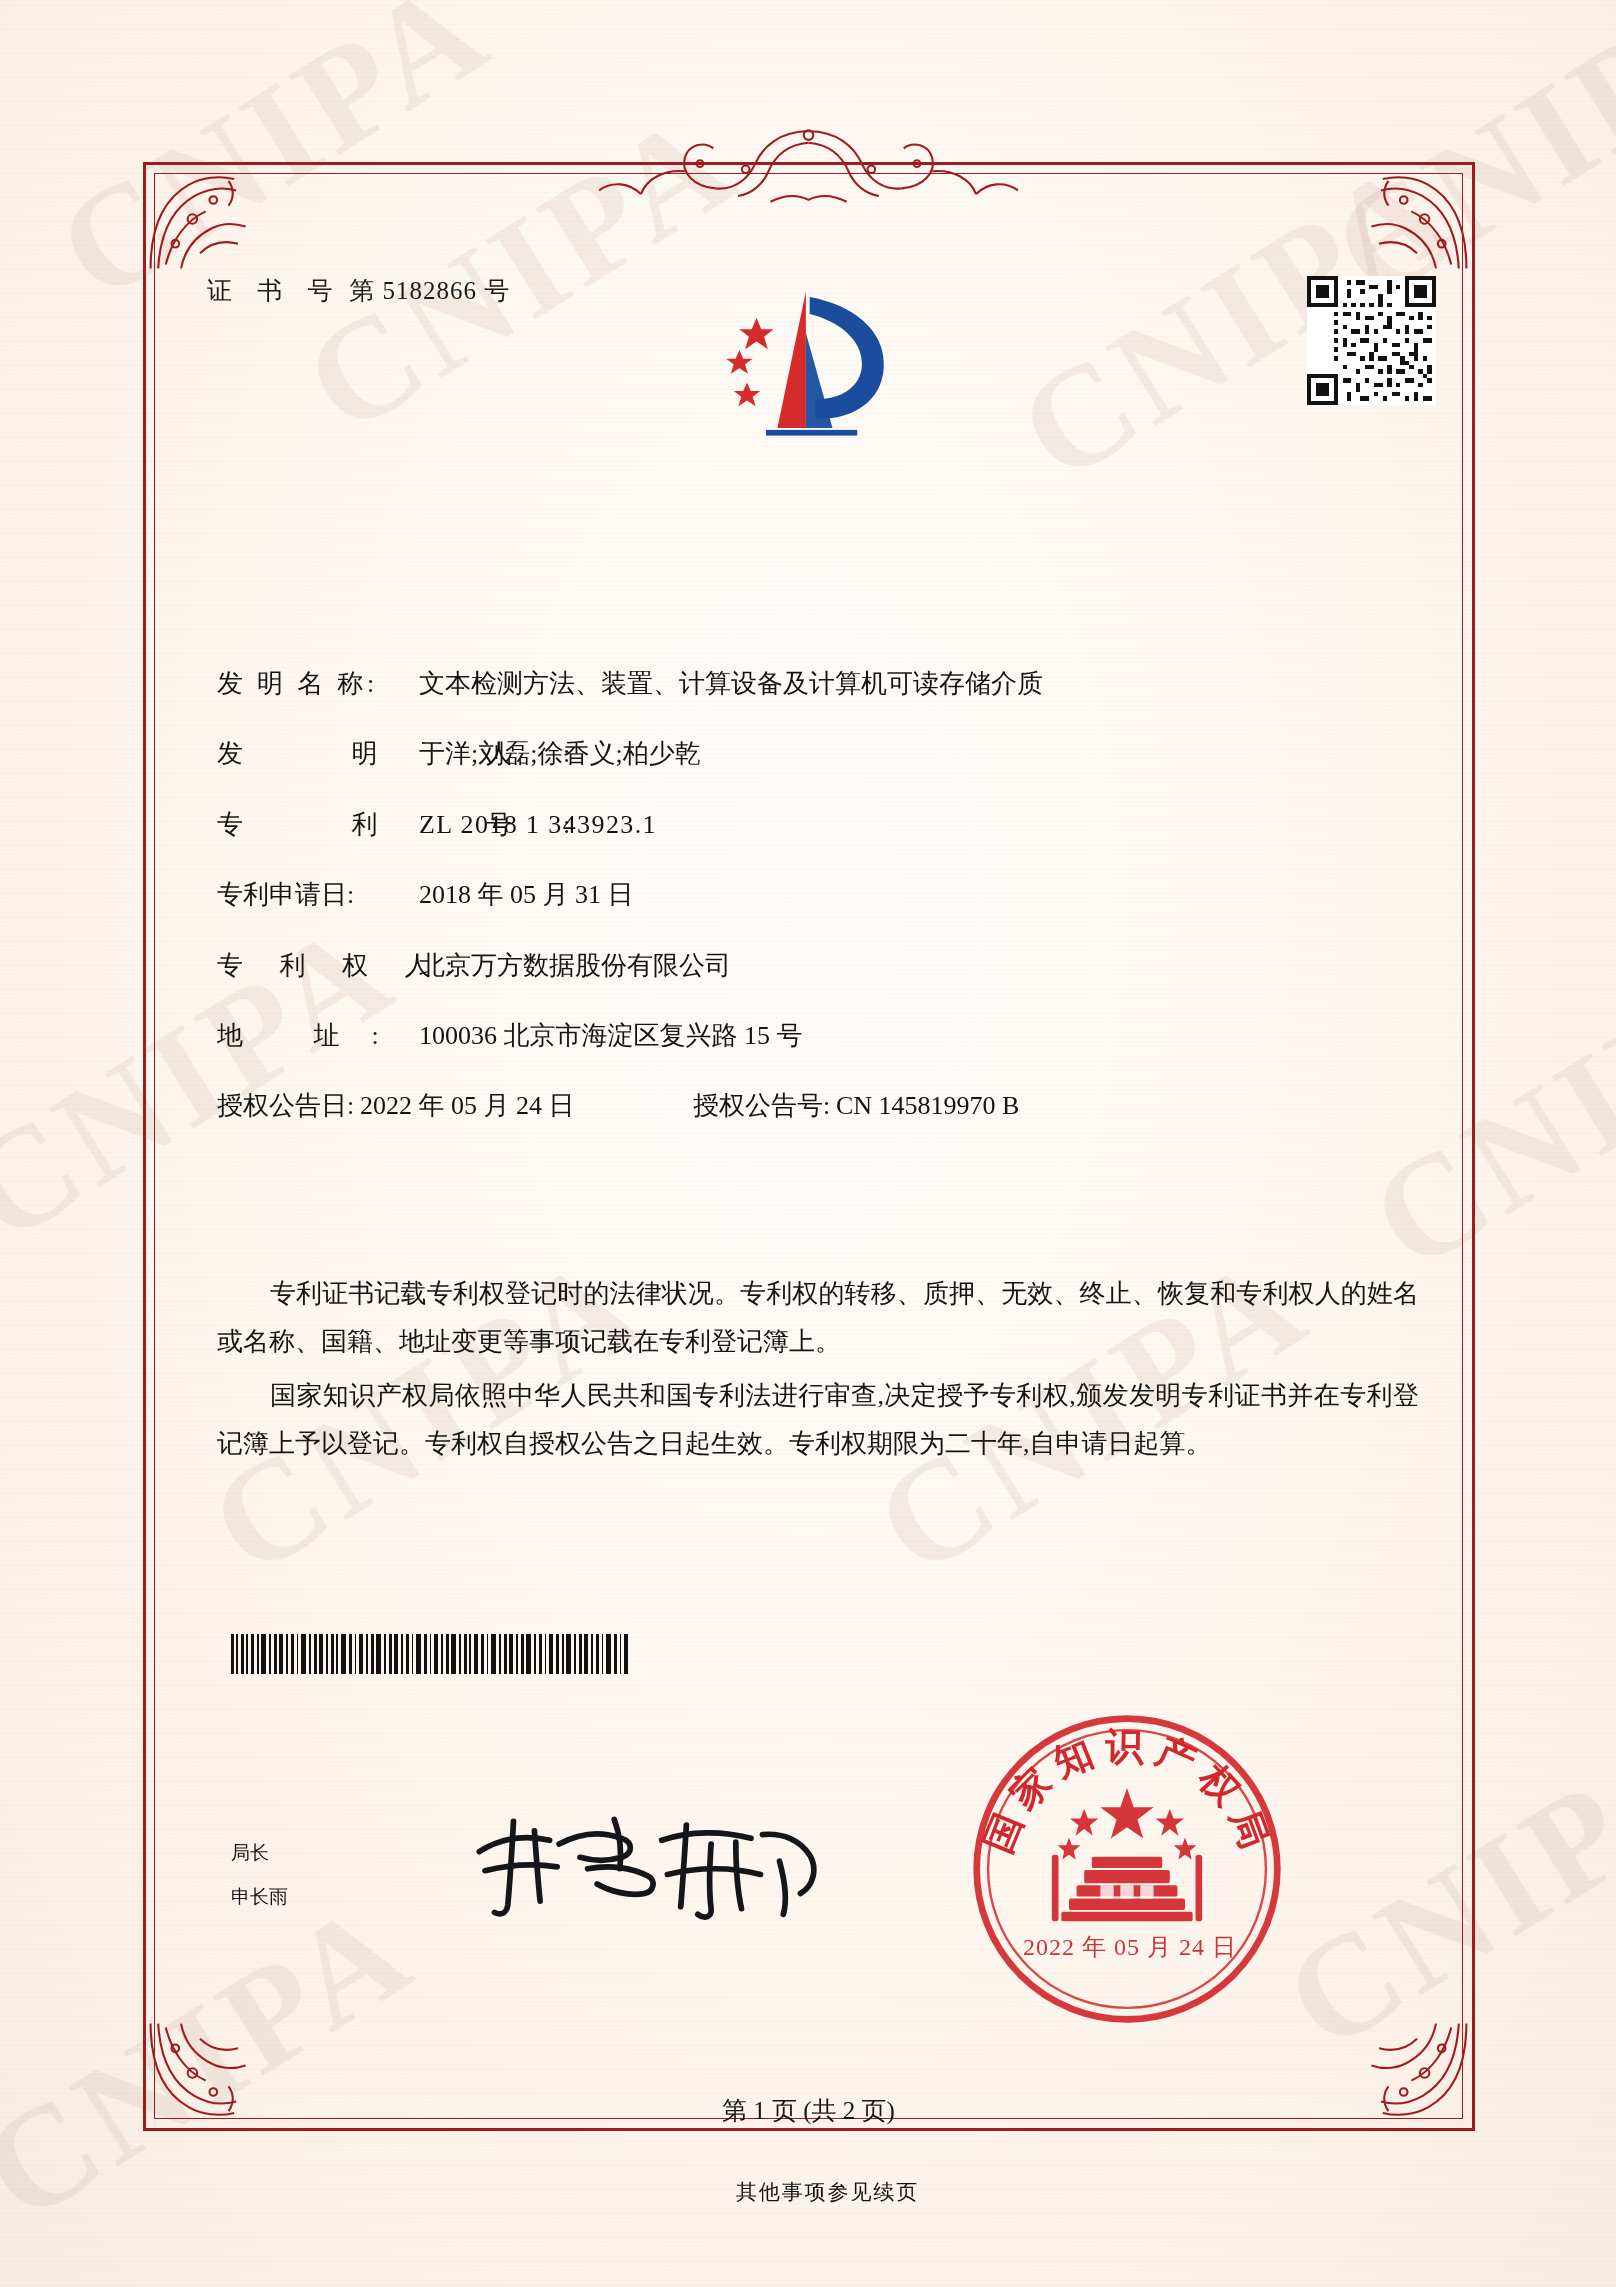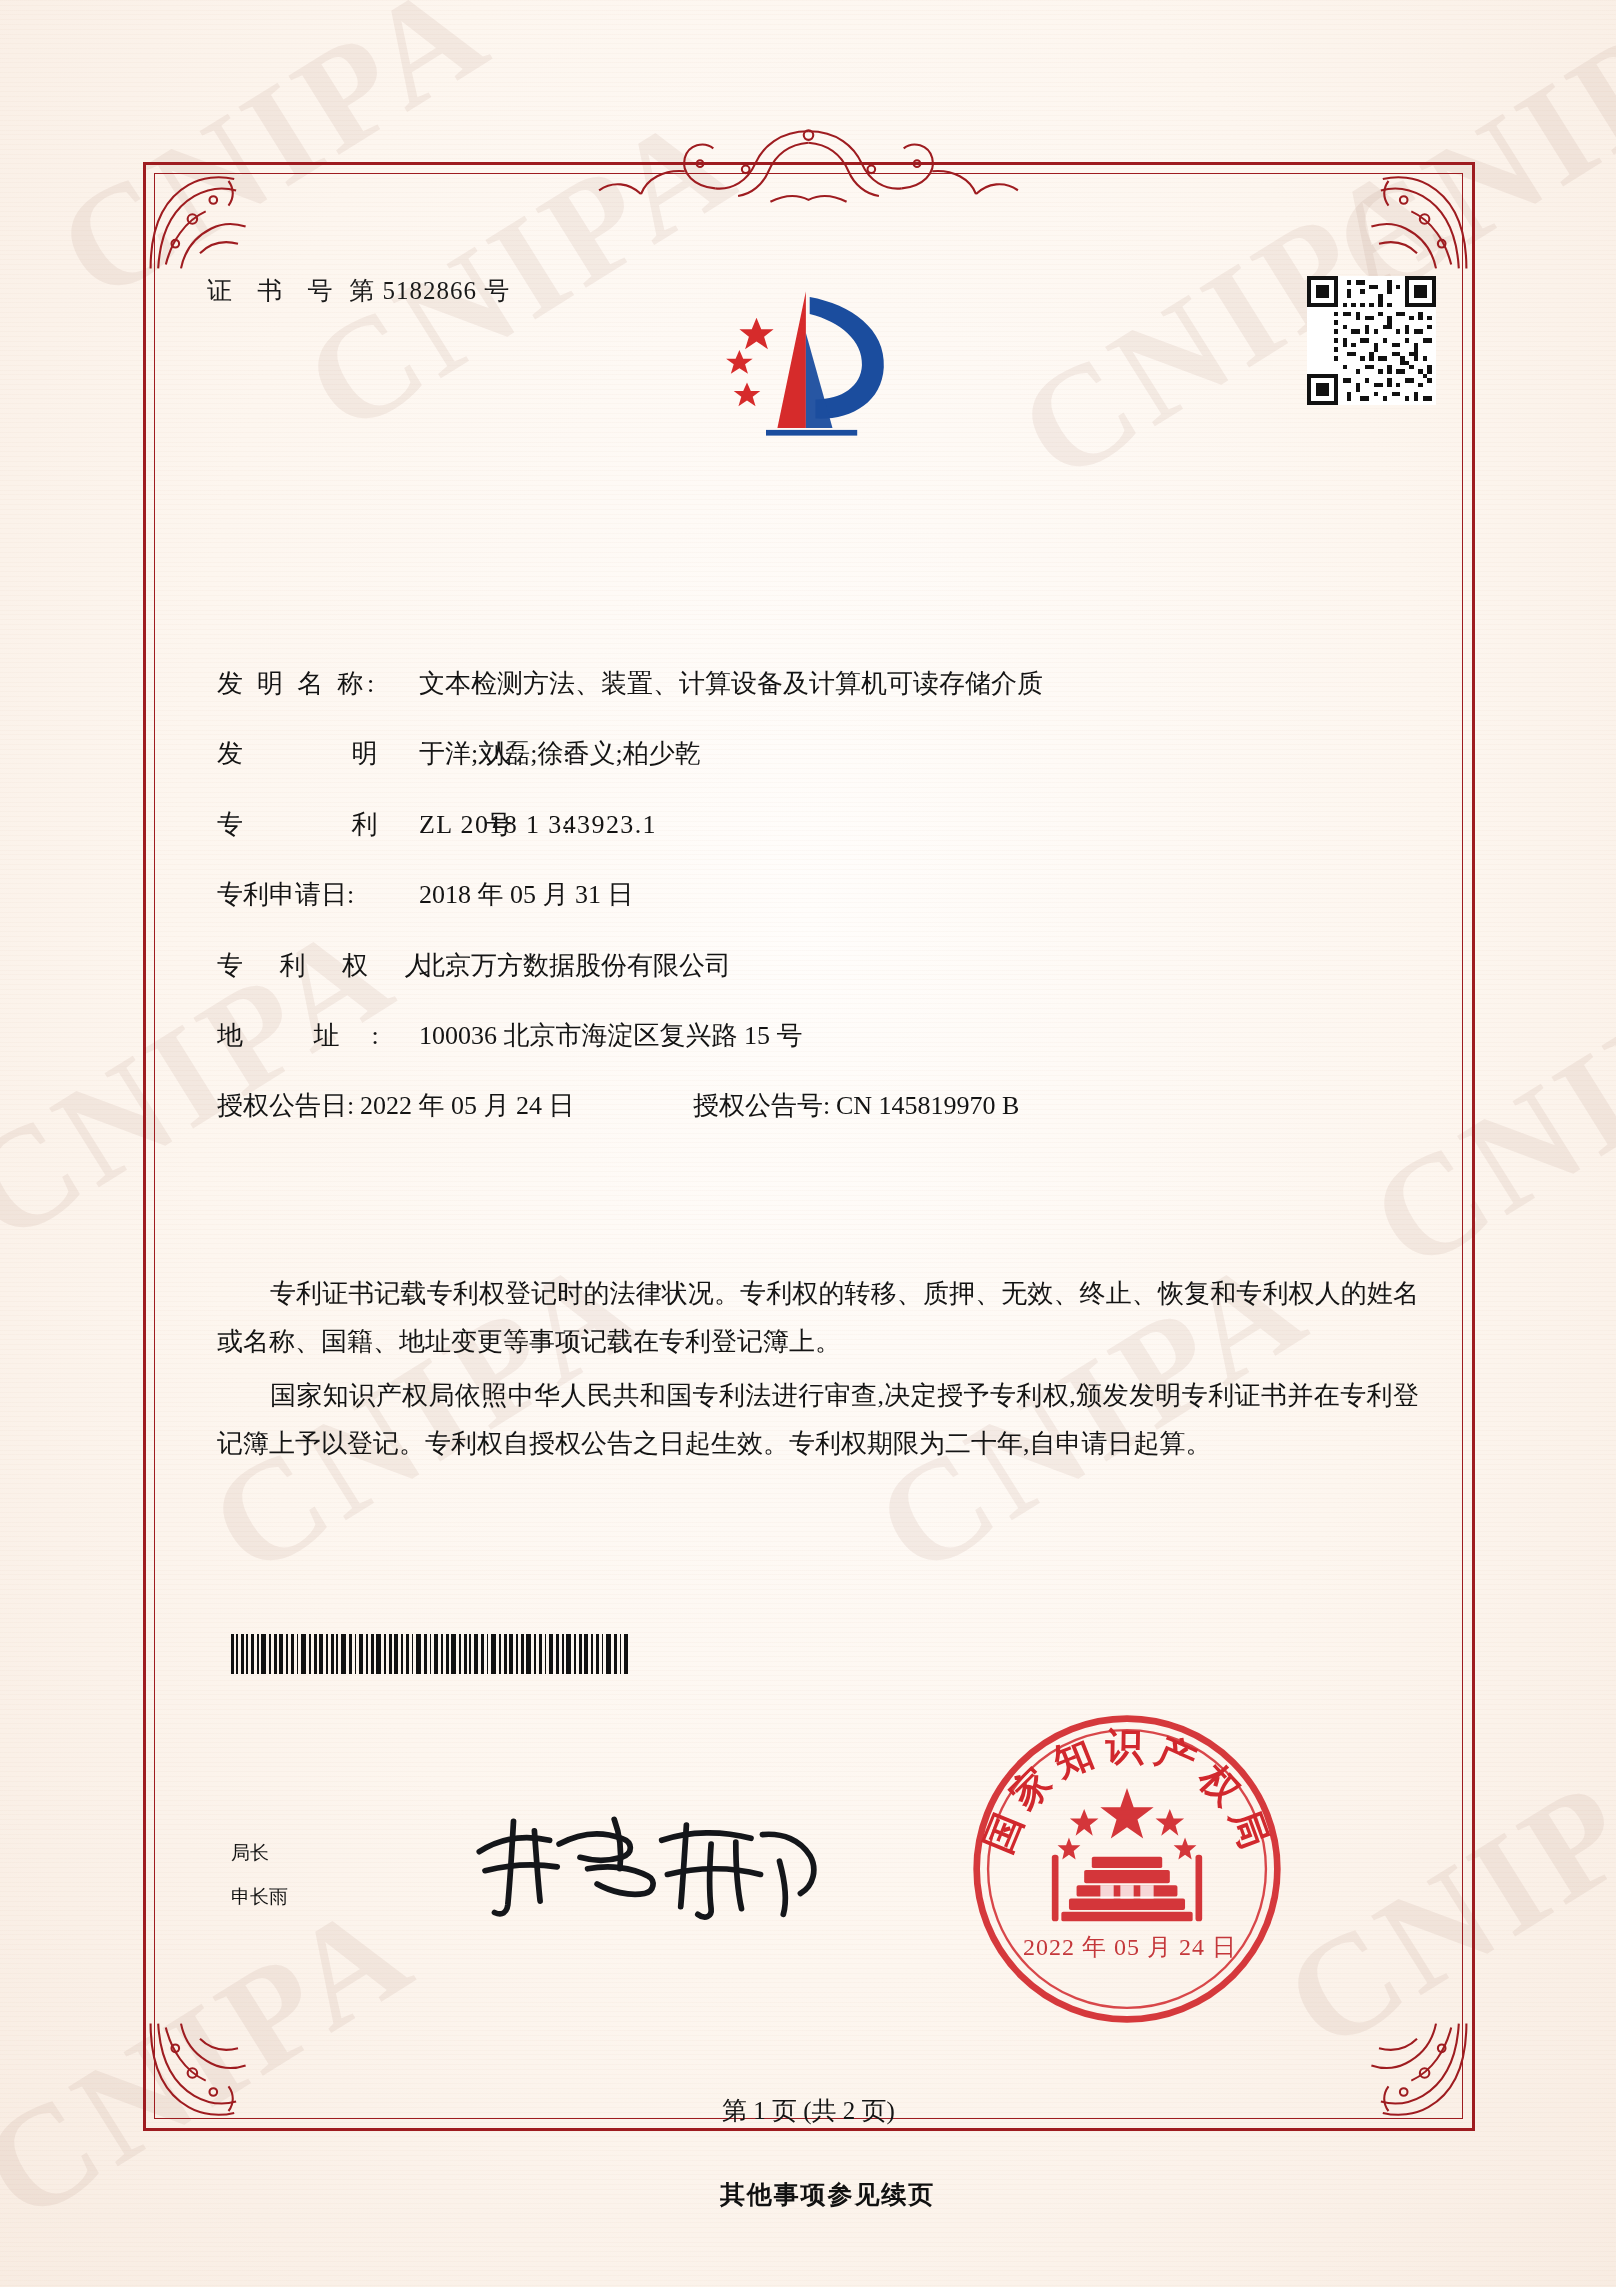--- a/index.html
+++ b/index.html
@@ -241,23 +241,23 @@
     text-align: center;
     font-size: 25px;
     color: #141414;
     margin-top: 47px;
   }
   .footer-note {
     position: absolute;
     left: 0; right: 0;
     top: 2178px;
     text-align: center;
-    font-size: 25px;
+    font-size: 21px;
     color: #111;
-    font-weight: bold;
+    font-weight: normal;
     letter-spacing: 1.9px;
     padding-left: 38px;
   }
 </style>
 </head>
 <body>
 
 <div class="page">
   <div class="paper-grain"></div>
 

